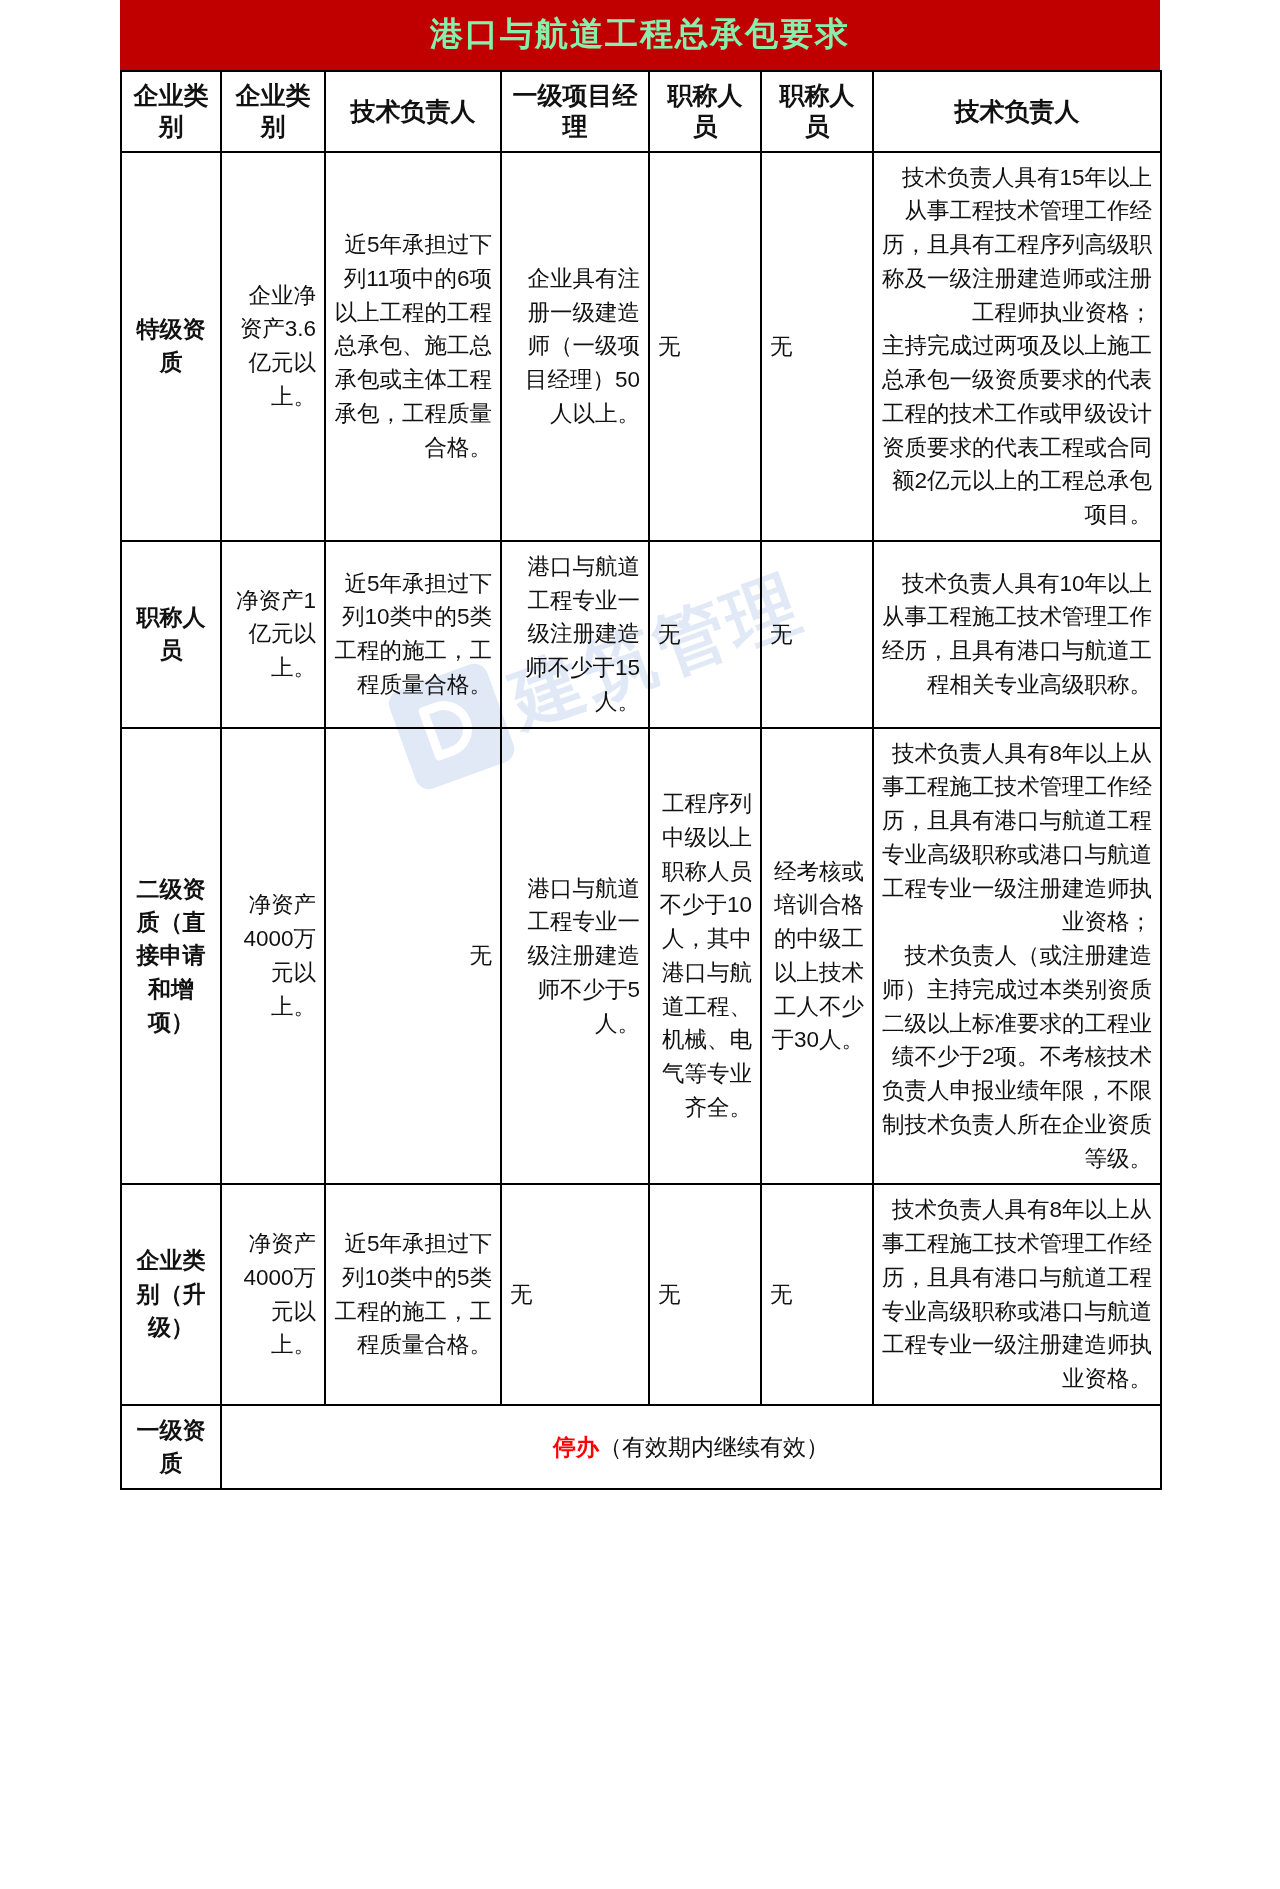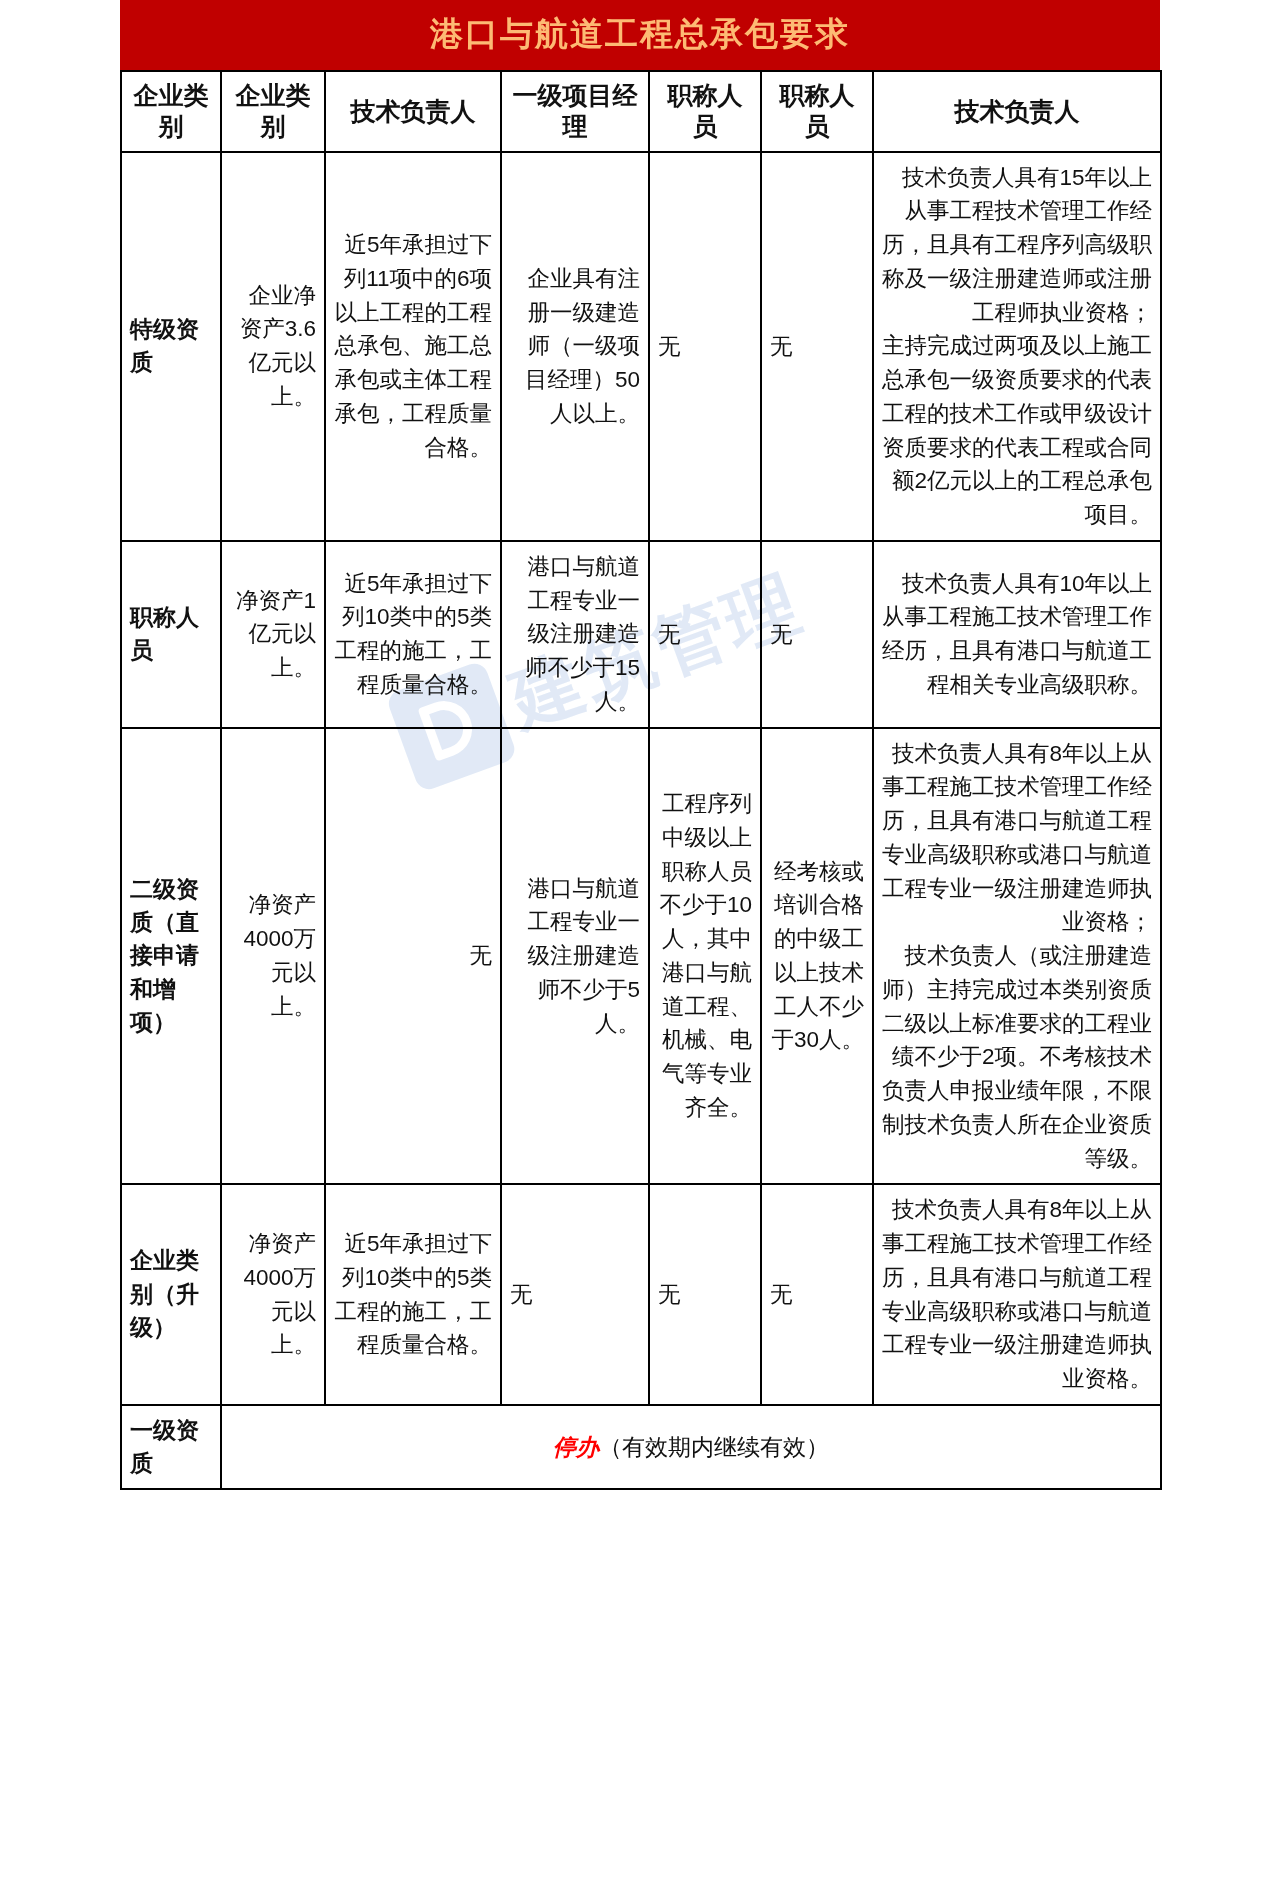--- a/index.html
+++ b/index.html
@@ -61,21 +61,21 @@
     font-weight: bold;
     color: #dce6f5;
     letter-spacing: 4px;
     white-space: nowrap;
     font-family: "Liberation Sans", "DejaVu Sans", sans-serif;
   }
 
   .title-bar {
     position: relative;
     background: #c00000;
-    color: #fdba74;
+    color: #86efac;
     text-align: center;
     font-size: 33px;
     font-weight: bold;
     letter-spacing: 2px;
     padding: 12px 0 13px 0;
     z-index: 10;
   }
 
   table.main {
     position: relative;
@@ -94,21 +94,21 @@
   thead th {
     font-size: 25px;
     font-weight: bold;
     text-align: center;
     line-height: 1.25;
     padding: 10px 6px;
   }
   td.cat {
     font-size: 23px;
     font-weight: bold;
-    text-align: left;
+    text-align: center;
     line-height: 1.45;
     margin-left: 24px;
   }
   td.body {
     font-size: 22.5px;
     line-height: 1.5;
     text-align: right;
     vertical-align: middle;
     white-space: pre-wrap;
   }
@@ -117,21 +117,20 @@
     text-align: left;
     vertical-align: middle;
   }
   td.stop-row {
     text-align: center;
     font-size: 23px;
   }
   .stop-word {
     color: #ff0000;
     font-weight: bold;
-    font-style: italic;
   }
   col.c0 { width: 100px; }
   col.c1 { width: 104px; }
   col.c2 { width: 176px; }
   col.c3 { width: 148px; }
   col.c4 { width: 112px; }
   col.c5 { width: 112px; }
   col.c6 { width: 288px; }
 </style>
 </head>

